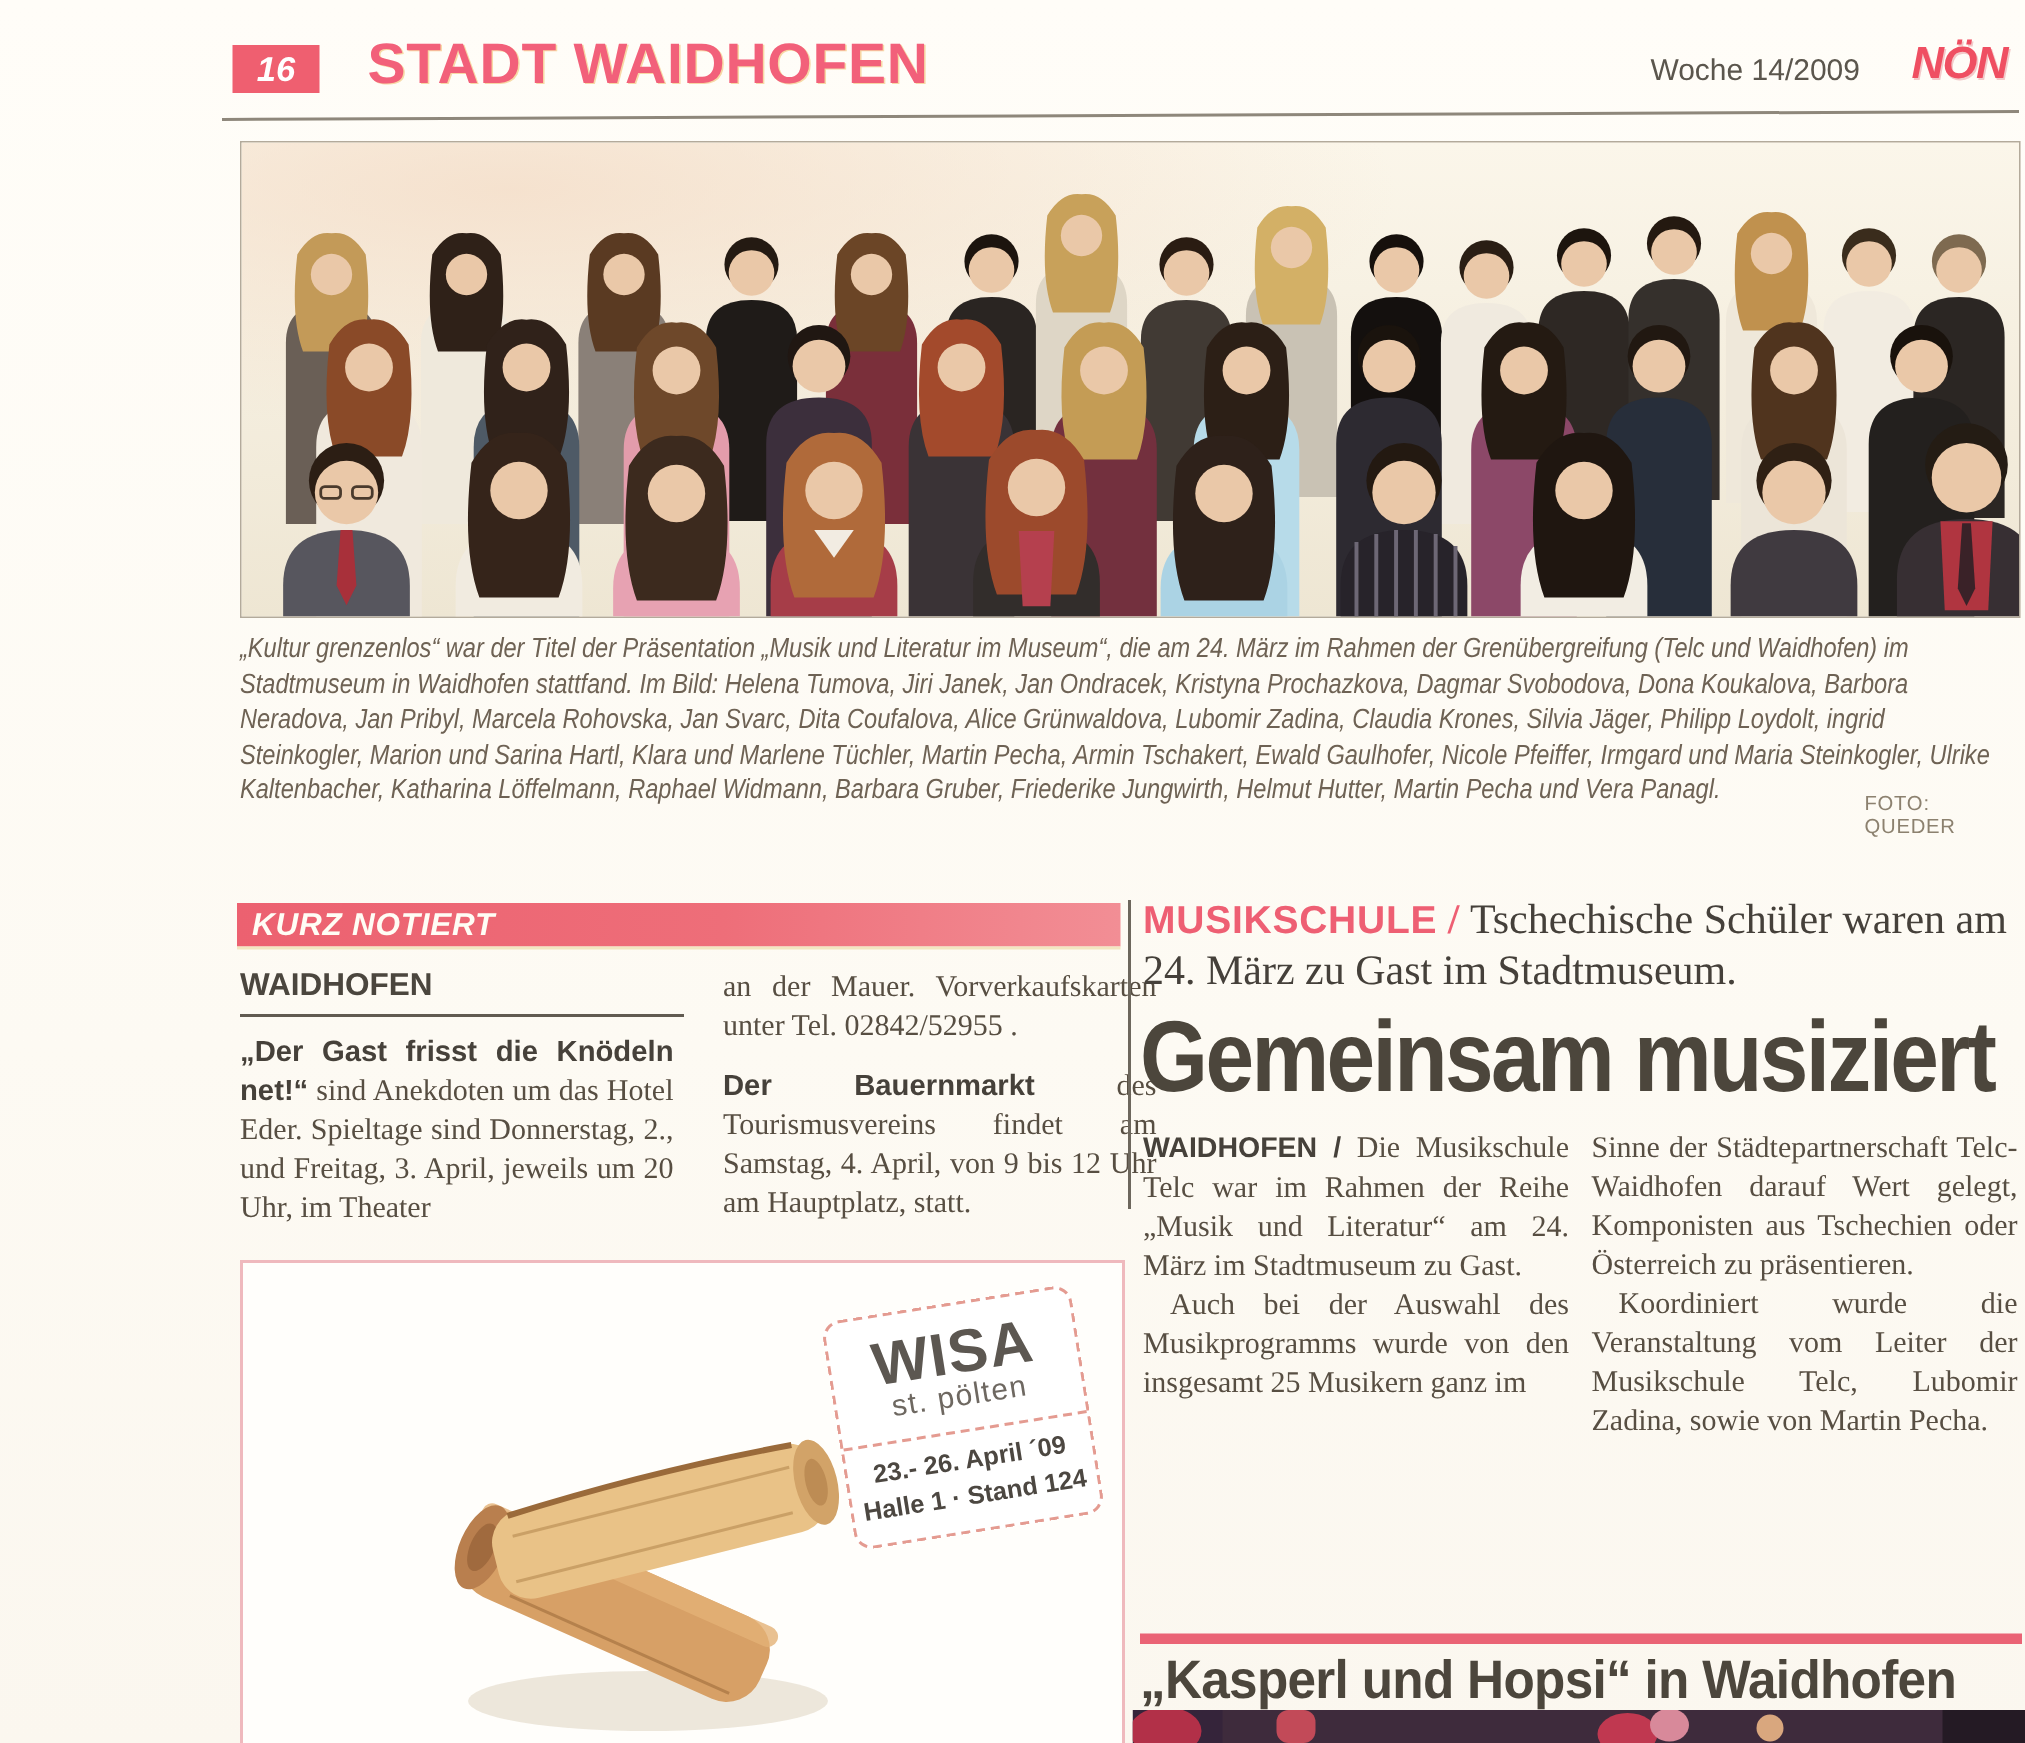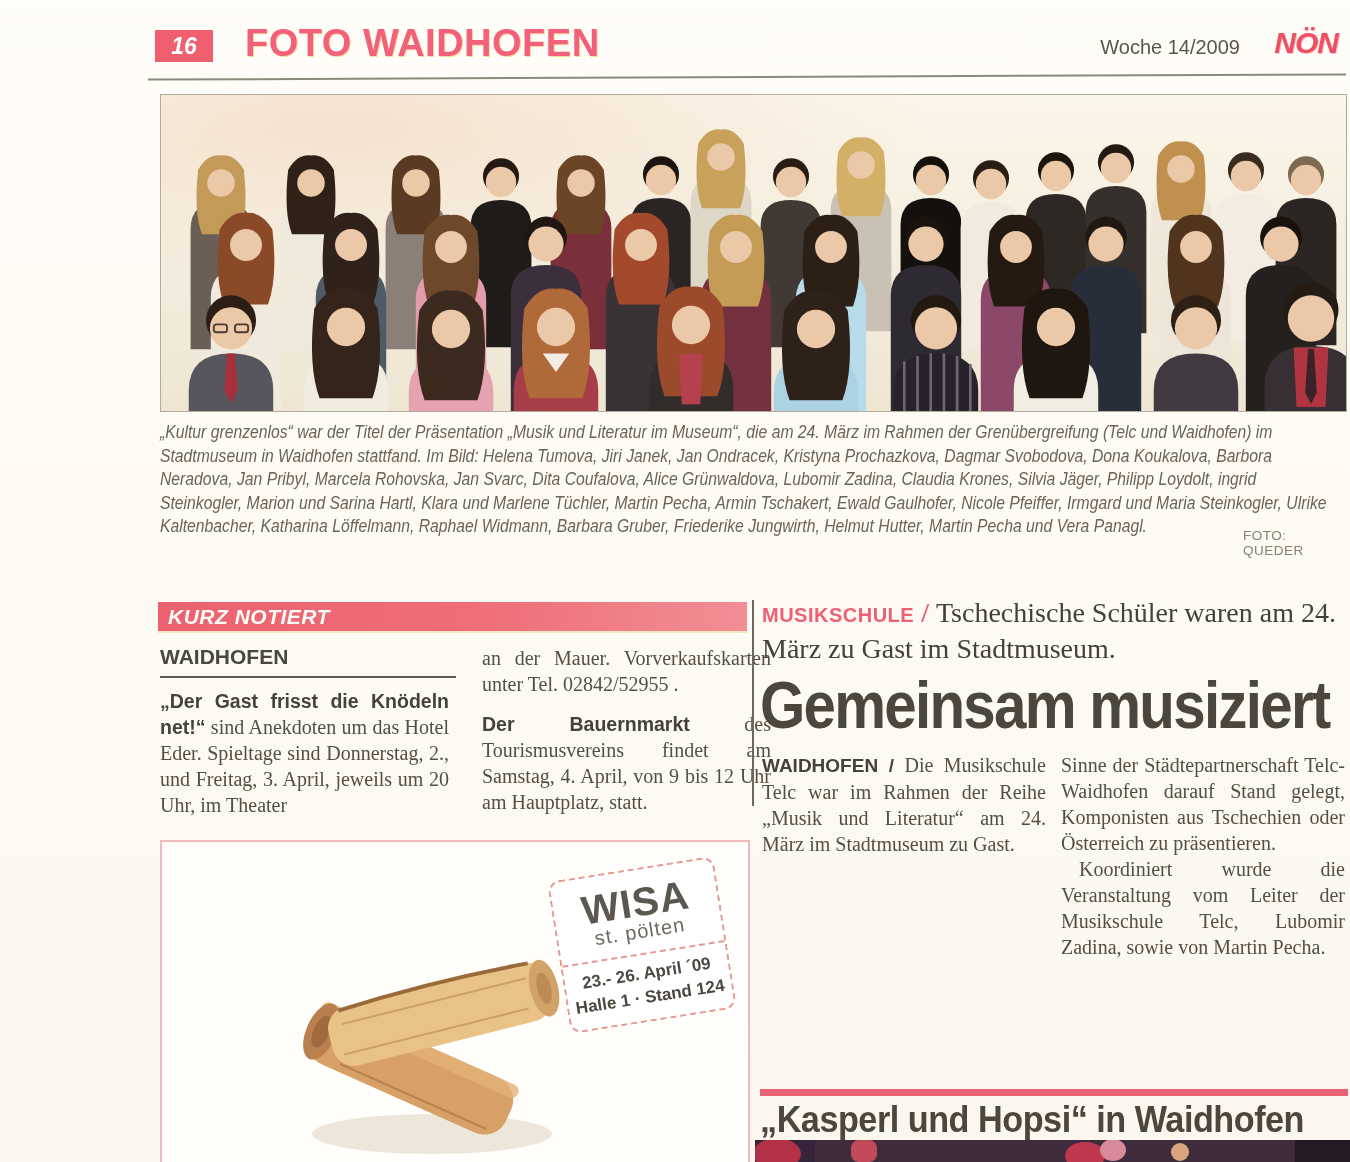--- a/index.html
+++ b/index.html
@@ -92,21 +92,21 @@
   .wisa-loc{font-size:17px;font-weight:700;color:#4c4741;padding:2px 2px 12px 2px;}
   .wood{position:absolute;left:120px;top:82px;}
   
   .v-divider{position:absolute;left:752px;top:600px;width:2px;height:206px;background:#6d675d;}
   
   .kicker{
     position:absolute;left:762px;top:596px;width:582px;
     font-family:"Liberation Serif",serif;font-size:28px;line-height:34px;color:#45403a;
   }
   .kicker-label{font-family:"Liberation Sans",sans-serif;font-weight:700;
-    font-size:20px;color:#ee5f73;letter-spacing:.5px;}
+    font-size:26px;color:#ee5f73;letter-spacing:.5px;}
   .kicker-sep{color:#ee5f73;font-weight:700;}
   .headline{
     position:absolute;left:760px;top:666px;
     font-size:67px;font-weight:800;letter-spacing:-2px;color:#4c463c;
     transform:scaleX(.87);transform-origin:left top;white-space:nowrap;
   }
   .art-cols{position:absolute;left:762px;top:752px;width:583px;display:flex;gap:15px;}
   .art-col{width:284px;font-family:"Liberation Serif",serif;font-size:20px;
     line-height:26px;color:#574e42;text-align:justify;}
   .art-col p{margin:0;}
@@ -123,21 +123,21 @@
   .bottom-strip{position:absolute;left:755px;top:1140px;width:595px;height:22px;overflow:hidden;}
 </style>
 </head>
 <body>
 
 <div class="page">
 
   <div class="pagenum">
     <span>16</span>
   </div>
-  <div class="section-title">FOTO WAIDHOFEN</div>
+  <div class="section-title">STADT WAIDHOFEN</div>
   <div class="issue">Woche 14/2009</div>
   <div class="brand">NÖN</div>
   <div class="header-rule"></div>
 
   <div class="photo">
     <svg width="1185" height="316" viewBox="0 0 1185 316">
       <defs>
         <linearGradient id="bgG" x1="0" y1="0" x2="0" y2="1">
           <stop offset="0" stop-color="#fbf6ea"></stop>
             <stop offset="1" stop-color="#eee6d3"></stop>
@@ -276,23 +276,24 @@
   <div class="v-divider"></div>
 
   <div class="kicker">
     <span class="kicker-label">MUSIKSCHULE</span><span class="kicker-sep"> / </span><span>Tschechische Schüler waren am 24. März zu Gast im Stadtmuseum.</span>
   </div>
   <div class="headline">Gemeinsam musiziert</div>
 
   <div class="art-cols">
     <div class="art-col">
       <p><span class="dateline">WAIDHOFEN /</span><span> Die Musikschule Telc war im Rahmen der Reihe „Musik und Literatur“ am 24. März im Stadtmuseum zu Gast.</span></p>
+      <p class="ind">Auch bei der Auswahl des Musikprogramms wurde von den insgesamt 25 Musikern ganz im</p>
     </div>
     <div class="art-col">
-      <p>Sinne der Städtepartnerschaft Telc-Waidhofen darauf Stand gelegt, Komponisten aus Tschechien oder Österreich zu präsentieren.</p>
+      <p>Sinne der Städtepartnerschaft Telc-Waidhofen darauf Wert gelegt, Komponisten aus Tschechien oder Österreich zu präsentieren.</p>
       <p class="ind">Koordiniert wurde die Veranstaltung vom Leiter der Musikschule Telc, Lubomir Zadina, sowie von Martin Pecha.</p>
     </div>
   </div>
 
   <div class="bottom-bar"></div>
   <div class="bottom-headline">„Kasperl und Hopsi“ in Waidhofen</div>
   <div class="bottom-strip">
     <svg width="595" height="22" viewBox="0 0 595 22">
       <rect width="595" height="22" fill="#3e2b3c"></rect>
       <rect x="0" y="0" width="60" height="22" fill="#35243a"></rect>

